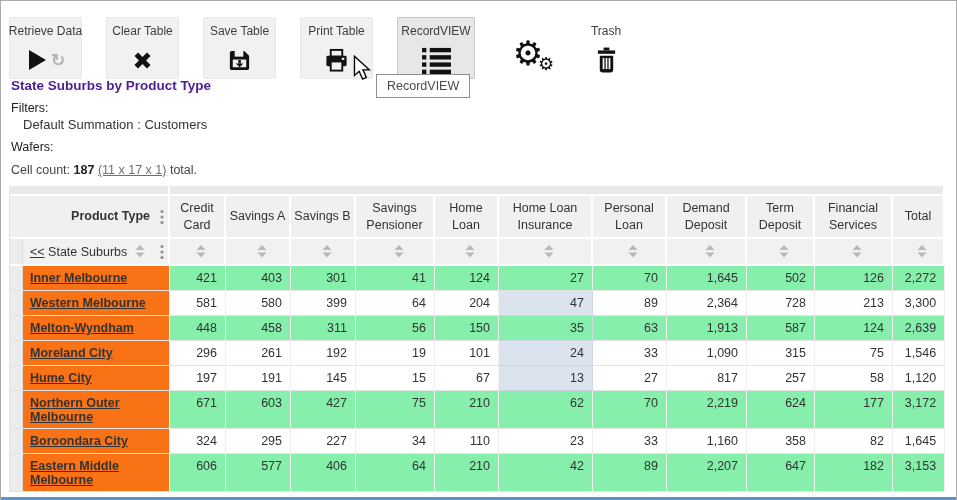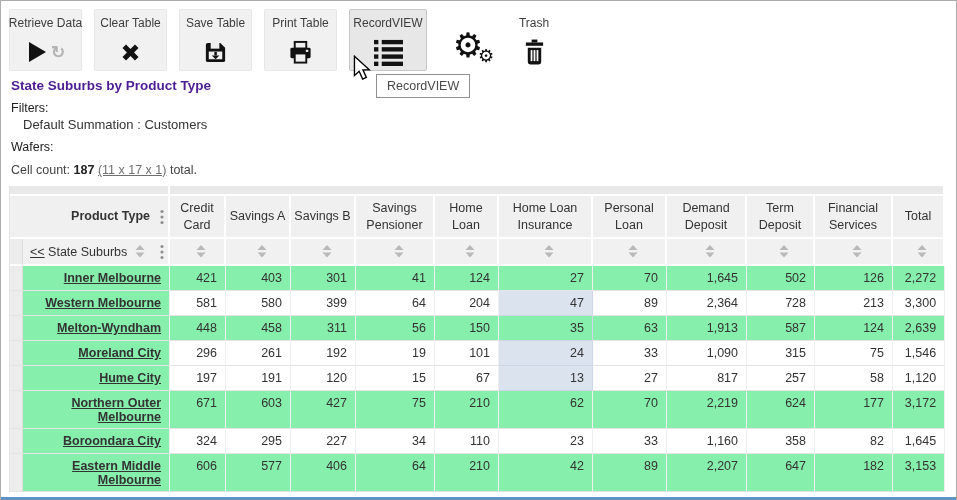--- a/index.html
+++ b/index.html
@@ -1,21 +1,21 @@
 <!DOCTYPE html>
 <html><head>
 <meta charset="utf-8">
 <style>
   *{box-sizing:border-box;margin:0;padding:0}
   html,body{background:#fff}
   .viewport{position:relative;width:957px;height:500px;border:1px solid #ababab;border-bottom:none;
     overflow:hidden;font-family:"Liberation Sans",sans-serif;color:#333;background:#fff}
 
   
-  .toolbar{position:absolute;left:8px;top:8px;display:flex;gap:12px;align-items:stretch;height:62px}
+  .toolbar{position:absolute;left:8px;top:16px;display:flex;gap:24px;align-items:stretch;height:62px}
   .tbtn{width:73px;background:#f1f1f1;border:1px solid #e7e7e7;border-radius:2px;display:flex;
     flex-direction:column;align-items:center;padding-top:6px;cursor:pointer}
   .tbtn .lbl{font-size:12px;color:#3d3d3d;white-space:nowrap;margin-bottom:4px}
   .tbtn .ic{flex:1;display:flex;align-items:center;justify-content:center}
   .tbtn.active{background:#e7e7e7;border-color:#c6c6c6}
   .tbtn.bare{background:transparent;border-color:transparent}
   .tbtn.recordview{width:78px}
   .tbtn.gearbtn{width:58px}
   .tbtn.trashbtn{width:50px}
   .playwrap{display:flex;align-items:center;gap:3px}
@@ -48,21 +48,21 @@
   .sortrow td{height:27px;background:#f1f1f1;border-right:2px solid #fff;border-bottom:2px solid #fff;
     text-align:center;vertical-align:middle;padding:0}
   .sortrow td.axis{text-align:left;padding-left:7px;font-weight:normal;position:relative}
   .sortrow td.strip{background:#ececec;border-right:1px solid #dedede}
   .axp{text-decoration:underline}
   .kebab{position:absolute;right:4px;top:50%;transform:translateY(-50%);cursor:pointer}
   .diamond{vertical-align:-2px;margin-left:8px;cursor:pointer}
   tbody td{border-right:1px solid #efefef;border-bottom:1px solid #e4e4e4;vertical-align:top;
     padding:5px 8px 4px 8px;text-align:right;background:#fff;height:25px;line-height:14px}
   tbody tr.odd td.val{background:#86efac}
-  tbody td.lbl{text-align:right;background:#86efac;padding-left:7px;font-weight:bold}
+  tbody td.lbl{text-align:left;background:#f97316;padding-left:7px;font-weight:bold}
   tbody td.stripb{background:#ececec;border-right:1px solid #dedede;padding:0}
   tbody td.hl{background:#dbe3ef;border-bottom-color:#cad4e3;border-right-color:#cfd9e8}
   a.rl{color:#333;text-decoration:underline;cursor:pointer}
 
   .bottombar{position:absolute;left:0;right:0;bottom:0;height:3px;background:#5e93c8;z-index:8}
 </style>
 </head>
 <body>
 
 <div class="viewport">
@@ -325,21 +325,21 @@
             <td class="val">1,090</td>
             <td class="val">315</td>
             <td class="val">75</td>
             <td class="val">1,546</td>
           </tr>
           <tr class="even">
             <td class="stripb"></td>
             <td class="lbl"><a class="rl">Hume City</a></td>
             <td class="val">197</td>
             <td class="val">191</td>
-            <td class="val">120</td>
+            <td class="val">145</td>
             <td class="val">15</td>
             <td class="val">67</td>
             <td class="val hl">13</td>
             <td class="val">27</td>
             <td class="val">817</td>
             <td class="val">257</td>
             <td class="val">58</td>
             <td class="val">1,120</td>
           </tr>
           <tr class="odd">

